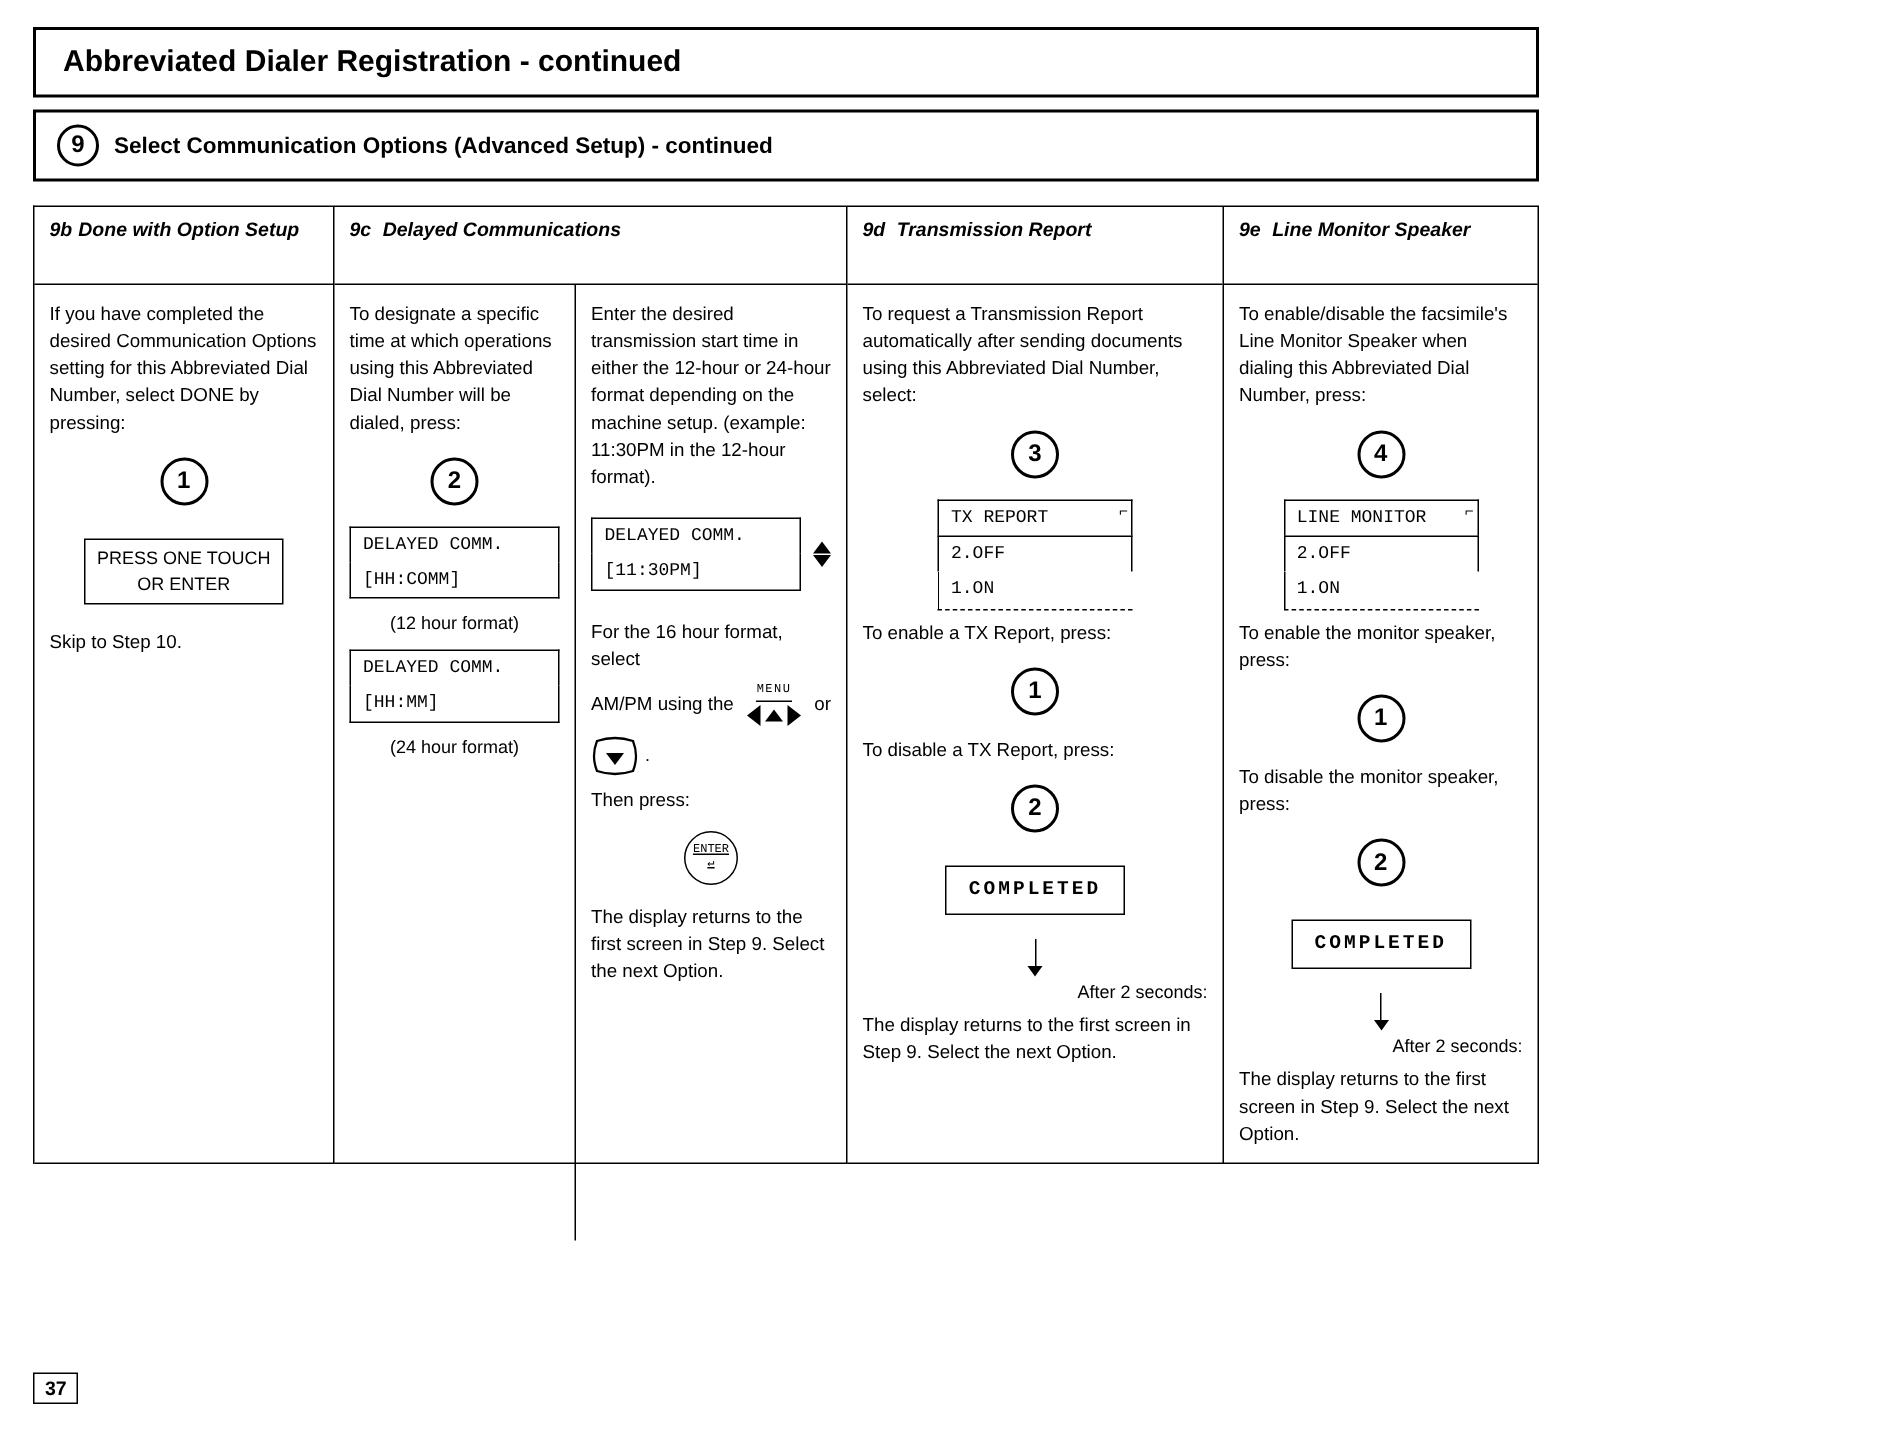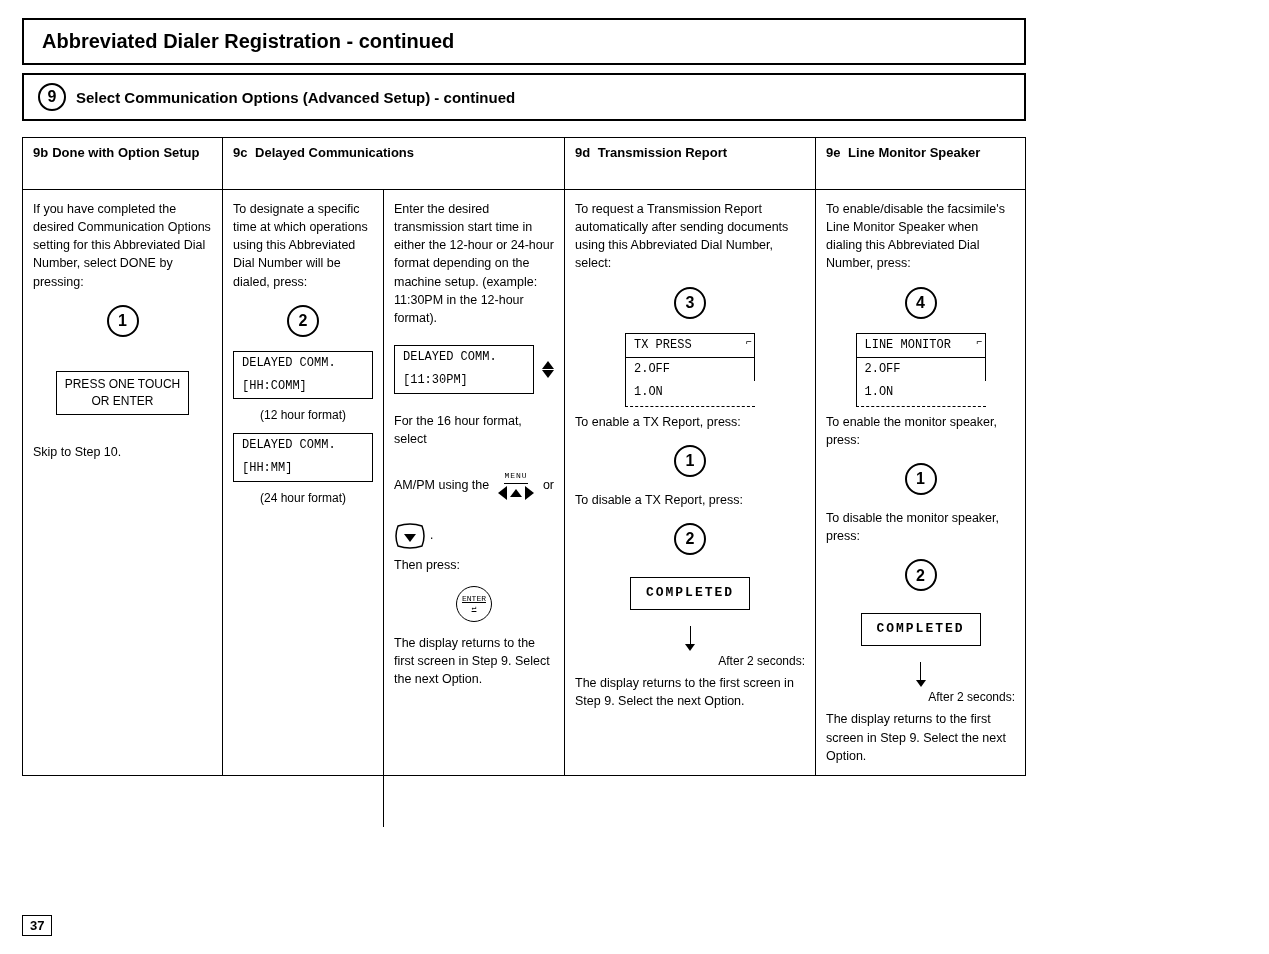--- a/index.html
+++ b/index.html
@@ -63,20 +63,21 @@
       padding: 0;
     }
     .col-header {
       border-bottom: 1px solid #000;
       padding: 7px 10px;
       font-weight: bold;
       font-size: 13px;
       min-height: 52px;
       display: flex;
       align-items: flex-start;
+      font-style: italic;
     }
     .col-header .section-id {
       font-weight: bold;
       margin-right: 4px;
     }
     .col-body {
       padding: 10px 10px;
       font-size: 12.5px;
       line-height: 1.45;
     }
@@ -118,21 +119,21 @@
       border-top: none;
       padding: 3px 8px;
       font-family: 'Courier New', Courier, monospace;
       font-size: 12px;
       min-width: 140px;
     }
     .press-box {
       border: 1px solid #000;
       padding: 4px 8px;
       font-size: 12px;
-      margin: 20px auto;
+      margin: 8px auto;
       max-width: 140px;
       text-align: center;
     }
     .completed-box {
       border: 1px solid #000;
       padding: 6px 12px;
       font-family: 'Courier New', Courier, monospace;
       font-size: 13px;
       font-weight: bold;
       letter-spacing: 2px;
@@ -333,21 +334,21 @@
               <div class="lcd-line1">DELAYED COMM.</div>
               <div class="lcd-line2">[11:30PM]</div>
             </div>
             <div class="updown-arrows">
               <div class="tri-up"></div>
               <div class="tri-down"></div>
             </div>
           </div>
           <br>
           <p>For the 16 hour format, select</p>
-          <div style="display:flex; align-items:center; gap:0; margin: 18px 0;">
+          <div style="display:flex; align-items:center; gap:0; margin: 2px 0;">
             <span style="font-size:12.5px;">AM/PM using the</span>
             <div class="menu-icon">
               <div class="menu-label">MENU</div>
               <div class="menu-arrows">
                 <div class="tri-left"></div>
                 <div class="tri-up" style="margin: 0 2px;"></div>
                 <div class="tri-right"></div>
               </div>
             </div>
             <span style="font-size:12.5px;">or</span>
@@ -379,21 +380,21 @@
         <span>Transmission Report</span>
       </div>
       <div class="col-body">
         <p>To request a Transmission Report automatically after sending documents using this Abbreviated Dial Number, select:</p>
         <div class="center-block">
           <div class="circle-btn">3</div>
         </div>
 
         <div style="margin: 6px auto; width: fit-content; position: relative;">
           <div style="border:1px solid #000; border-bottom: none; padding: 3px 8px; font-family: 'Courier New', monospace; font-size:12px; min-width:130px; position:relative;">
-            <span>TX PRESS</span>
+            <span>TX REPORT</span>
             <span class="small-corner">⌐</span>
           </div>
           <div style="border:1px solid #000; border-bottom:none; padding: 3px 8px; font-family: 'Courier New', monospace; font-size:12px; min-width:130px;">2.OFF</div>
           <div style="border-left:1px solid #000; border-right:none; border-bottom: 1px dashed #000; border-top:none; padding: 3px 8px 4px 8px; font-family: 'Courier New', monospace; font-size:12px; min-width:130px;">1.ON</div>
         </div>
         <p>To enable a TX Report, press:</p>
         <div class="center-block">
           <div class="circle-btn">1</div>
         </div>
         <p>To disable a TX Report, press:</p>

